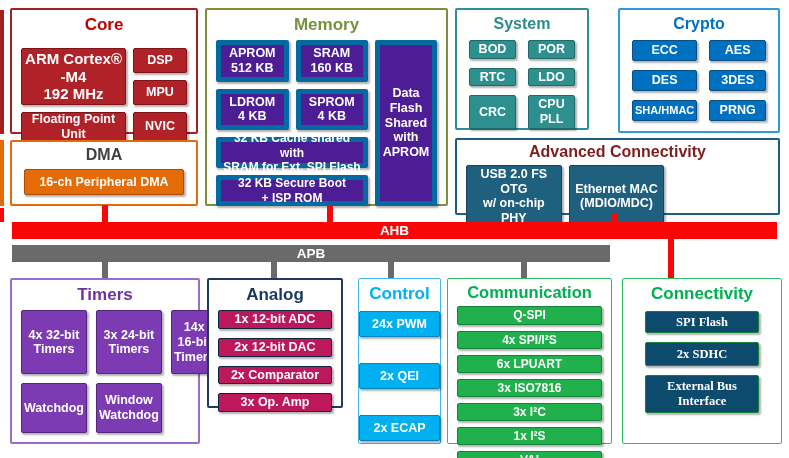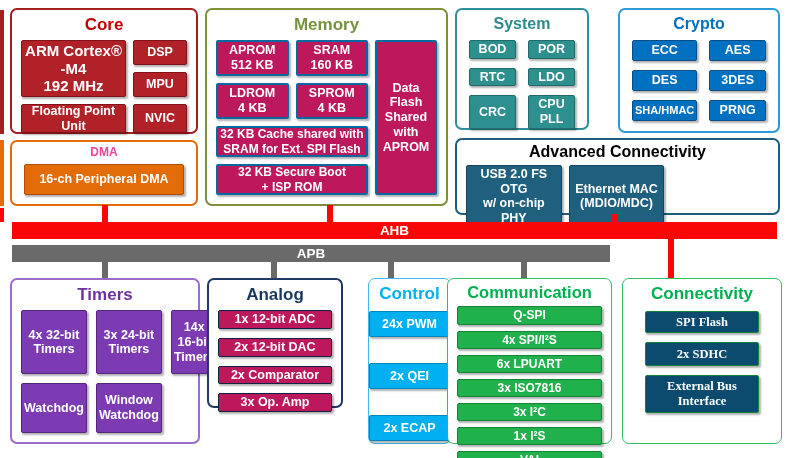--- a/index.html
+++ b/index.html
@@ -4,69 +4,69 @@
 <style>
   html,body { margin:0; padding:0; background:#ffffff; }
   .canvas {
     position:relative; width:789px; height:458px; background:#ffffff;
     font-family:"Liberation Sans", sans-serif; overflow:hidden;
   }
 
   
   .group {
     position:absolute; background:#ffffff; box-sizing:border-box;
-    display:flex; flex-direction:column; padding:4px 9px 9px; border-radius:7px;
+    display:flex; flex-direction:column; padding:4px 9px 9px; border-radius:2px;
   }
   .gtitle { text-align:center; font-weight:bold; font-size:17px; line-height:1.3; margin-bottom:4px; }
 
   
   .block {
     display:flex; align-items:center; justify-content:center; text-align:center;
     color:#fff; font-weight:bold; font-size:12.5px; line-height:1.18;
     white-space:pre-line; border-radius:2px; box-sizing:border-box;
     box-shadow:1.5px 2px 2px rgba(0,0,0,0.30); padding:1px 2px;
   }
 
   
   .g-core { left:10px; top:8px; width:188px; height:126px; border:2px solid #A32020; }
   .t-core { color:#C00000; }
-  .core-grid { flex:1; display:grid; grid-template-columns:1fr 54px; grid-template-rows:1fr 1fr 29px; gap:7px; }
+  .core-grid { flex:1; display:grid; grid-template-columns:1fr 54px; grid-template-rows:1fr 1fr 29px; gap:7px;margin-top:8px; }
   .f-core { background:#B12228; border:1px solid #801317; }
   .b-cpu { grid-row:1/3; font-size:15px; }
 
   
   .g-dma { left:10px; top:140px; width:188px; height:66px; border:2px solid #E36C09; padding:3px 12px 9px; }
-  .t-dma { color:#ec4899; font-size:12px; margin-bottom:3px; }
+  .t-dma { color:#404040; font-size:16px; margin-bottom:3px; }
   .dma-body { flex:1; display:flex; }
   .f-dma { background:#E36C09; border:1px solid #A84E06; flex:1; }
 
   
   .g-mem { left:205px; top:8px; width:243px; height:198px; border:2px solid #7E8F3A; }
   .t-mem { color:#76923C; }
   .mem-grid { flex:1; display:grid; grid-template-columns:1fr 1fr 62px; grid-template-rows:1fr 1fr 31px 31px; gap:7px; }
-  .f-mem { background:#be185d; border:2px solid #0369a1; }
+  .f-mem { background:#4c1d95; border:5px solid #0369a1; }
   .b-dataflash { grid-column:3; grid-row:1/5; }
   .b-cache { grid-row:3; grid-column:1/3; font-size:12px; }
   .b-boot  { grid-row:4; grid-column:1/3; font-size:12px; }
 
   
   .g-sys { left:455px; top:8px; width:134px; height:122px; border:2px solid #2E8F9C; padding:4px 12px 10px; }
   .t-sys { color:#2E8B8B; font-size:16px; margin-bottom:5px; }
   .sys-grid { flex:1; display:grid; grid-template-columns:1fr 1fr; gap:9px 12px; }
   .f-sys { background:#2E8F8F; border:1px solid #206A6A; }
 
   
   .g-cry { left:618px; top:8px; width:162px; height:125px; border:2px solid #2E9BD8; padding:4px 12px 10px; }
   .t-cry { color:#0070C0; font-size:16px; margin-bottom:5px; }
   .f-cry { background:#0070C0; border:1px solid #084F86; }
   .small { font-size:11px; }
 
   
   .g-adv { left:455px; top:138px; width:325px; height:77px; border:2px solid #1F5C7D; padding:2px 9px 8px; }
-  .t-adv { color:#000000; font-size:16px; margin-bottom:2px; }
+  .t-adv { color:#7f1d1d; font-size:16px; margin-bottom:2px; }
   .adv-grid { flex:1; display:grid; grid-template-columns:1fr 1fr 1.02fr; gap:7px; }
   .f-adv { background:#20607F; border:1px solid #15465E; }
 
   
   .bus { position:absolute; display:flex; align-items:center; justify-content:center;
          color:#fff; font-weight:bold; font-size:13.5px; }
   .bus-ahb { left:12px; top:222px; width:765px; height:17px; background:#F90606; }
   .bus-apb { left:12px; top:245px; width:598px; height:17px; background:#6A6A6A; }
 
   
@@ -81,21 +81,21 @@
   .tim-grid { flex:1; display:grid; grid-template-columns:1fr 1fr 1fr 1fr; gap:9px; }
   .f-tim { background:#7C3AB3; border:1px solid #54267E; }
 
   
   .g-ana { left:207px; top:278px; width:136px; height:130px; border:2px solid #1F3864; }
   .t-ana { color:#17375E; }
   .ana-grid { flex:1; display:grid; grid-template-rows:repeat(4,1fr); gap:9px; }
   .f-ana { background:#be185d; border:1px solid #0E2340; }
 
   
-  .g-ctl { left:368px; top:278px; width:83px; height:166px; border:1px solid #3FB9F0; padding:4px 0 9px; }
+  .g-ctl { left:358px; top:278px; width:83px; height:166px; border:1px solid #3FB9F0; padding:4px 0 9px; }
   .t-ctl { color:#00B0F0; }
   .ctl-grid { display:grid; grid-template-rows:repeat(3,26px); gap:26px; margin-top:2px; }
   .f-ctl { background:#00B0F0; border:1px solid #0084BE; }
 
   
   .g-com { left:447px; top:278px; width:165px; height:166px; border:1px solid #2DBE63; padding:3px 9px 8px; }
   .t-com { color:#00B050; font-size:16.5px; margin-bottom:3px; }
   .com-grid { flex:1; display:grid; grid-template-columns:1fr; grid-auto-rows:1fr; gap:6px 8px; }
   .f-com { background:#21B14C; border:1px solid #168237; font-size:12px; }
 

